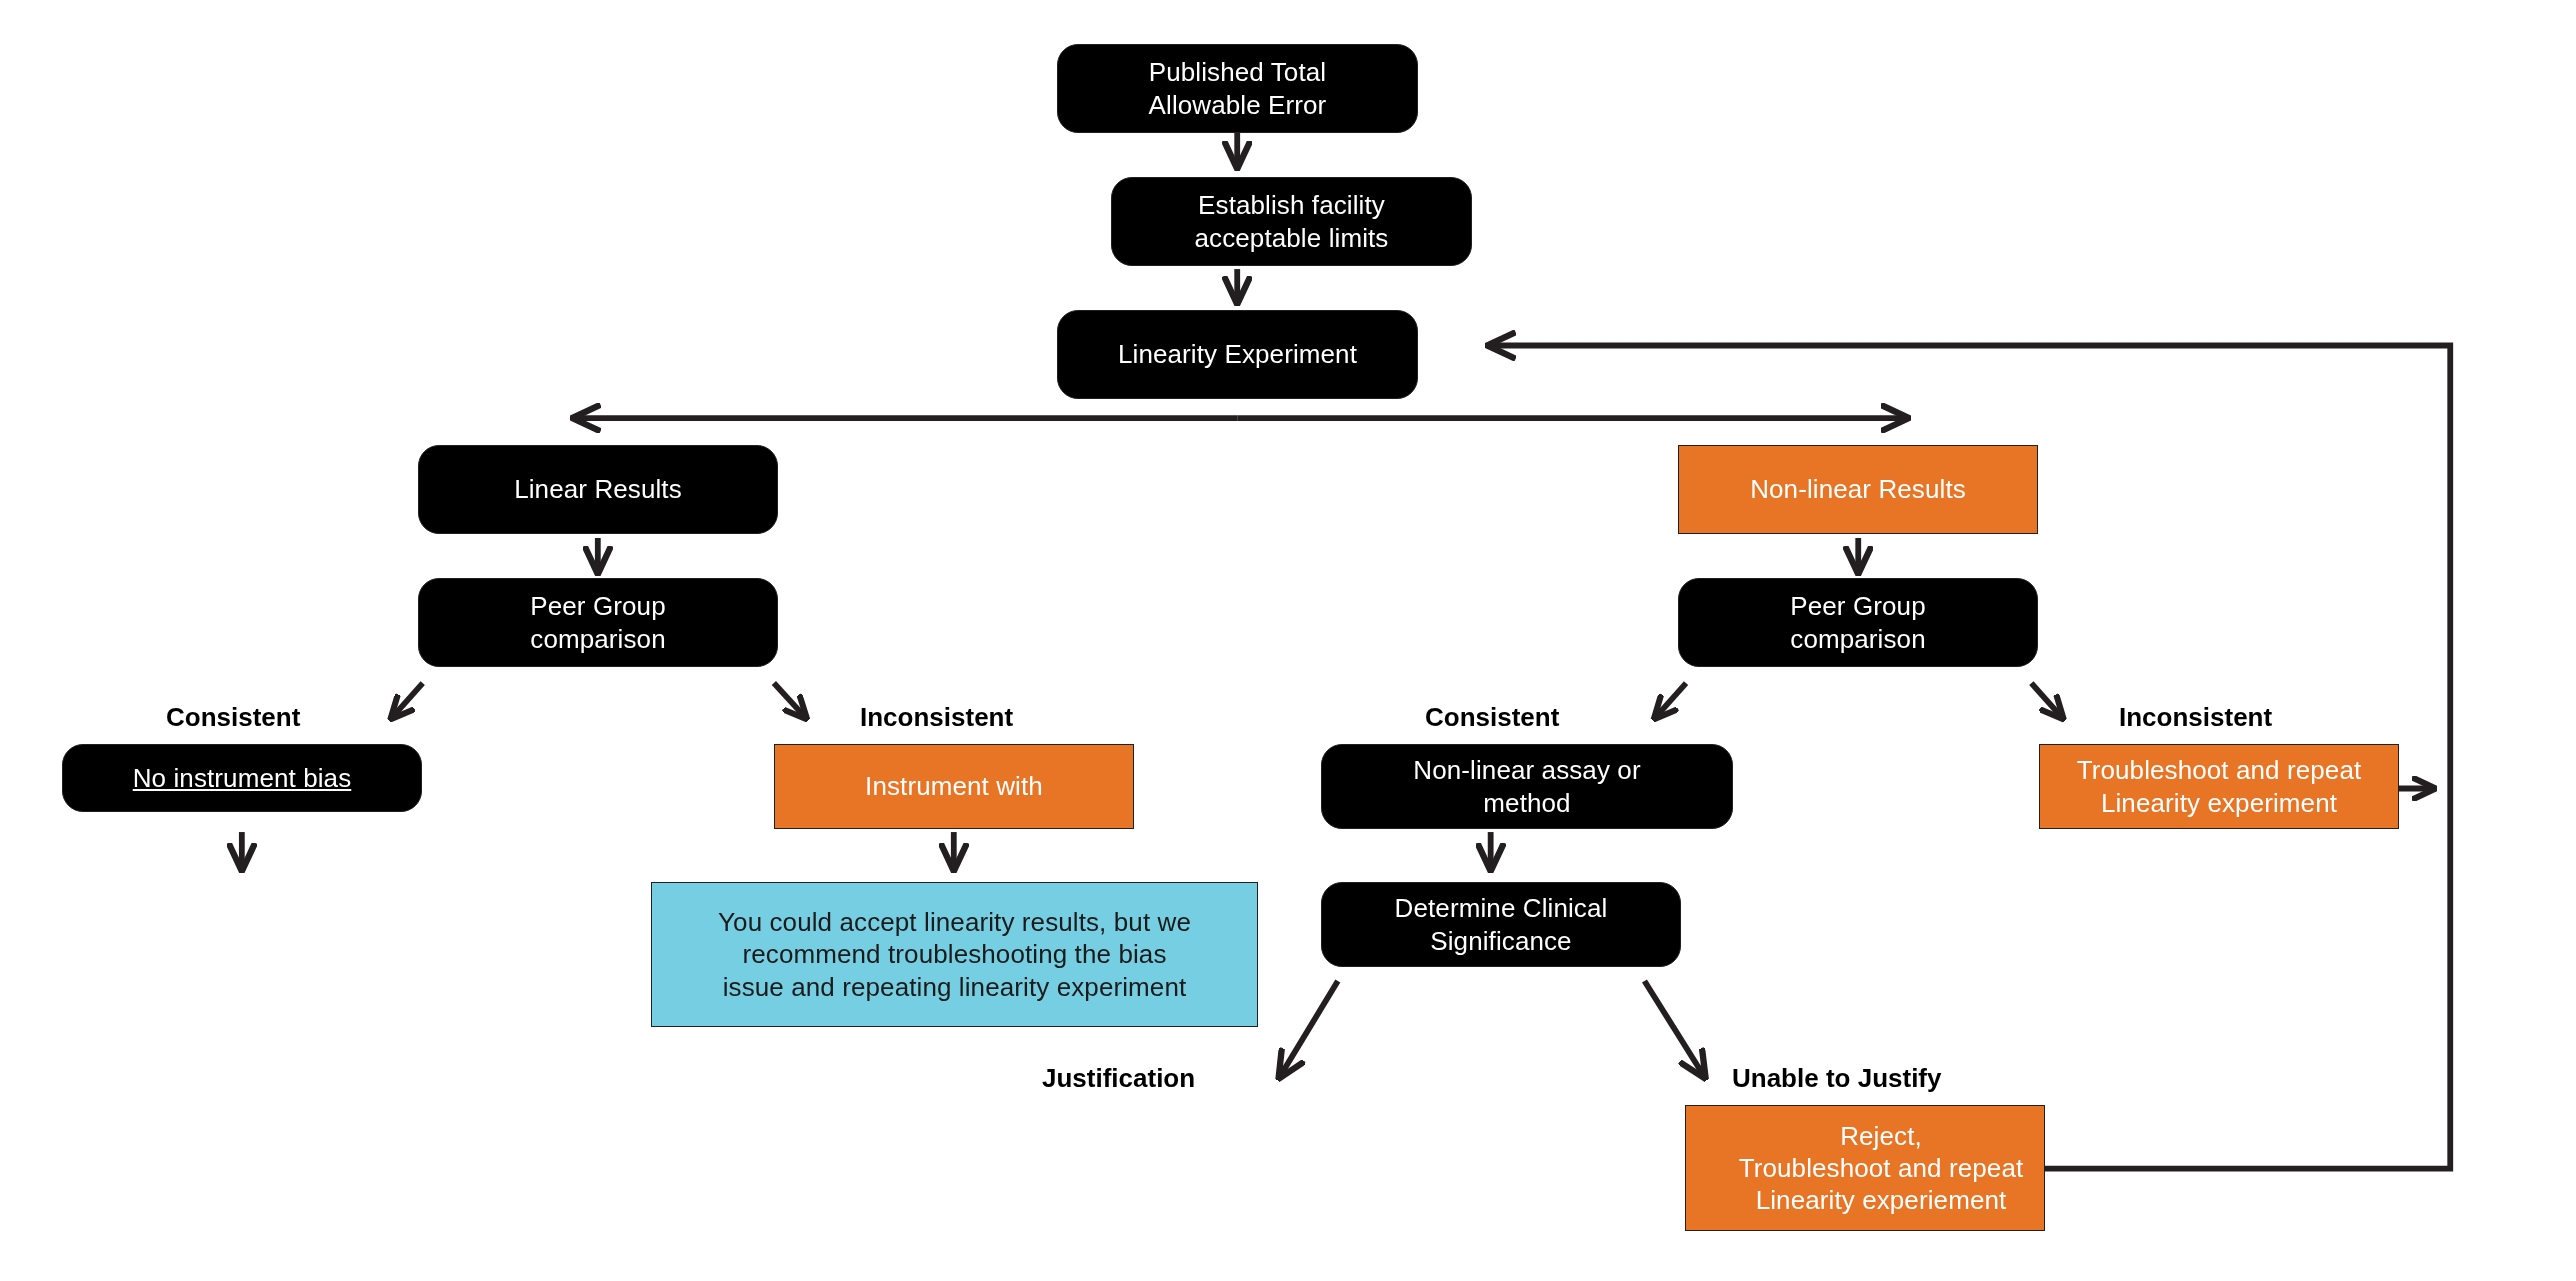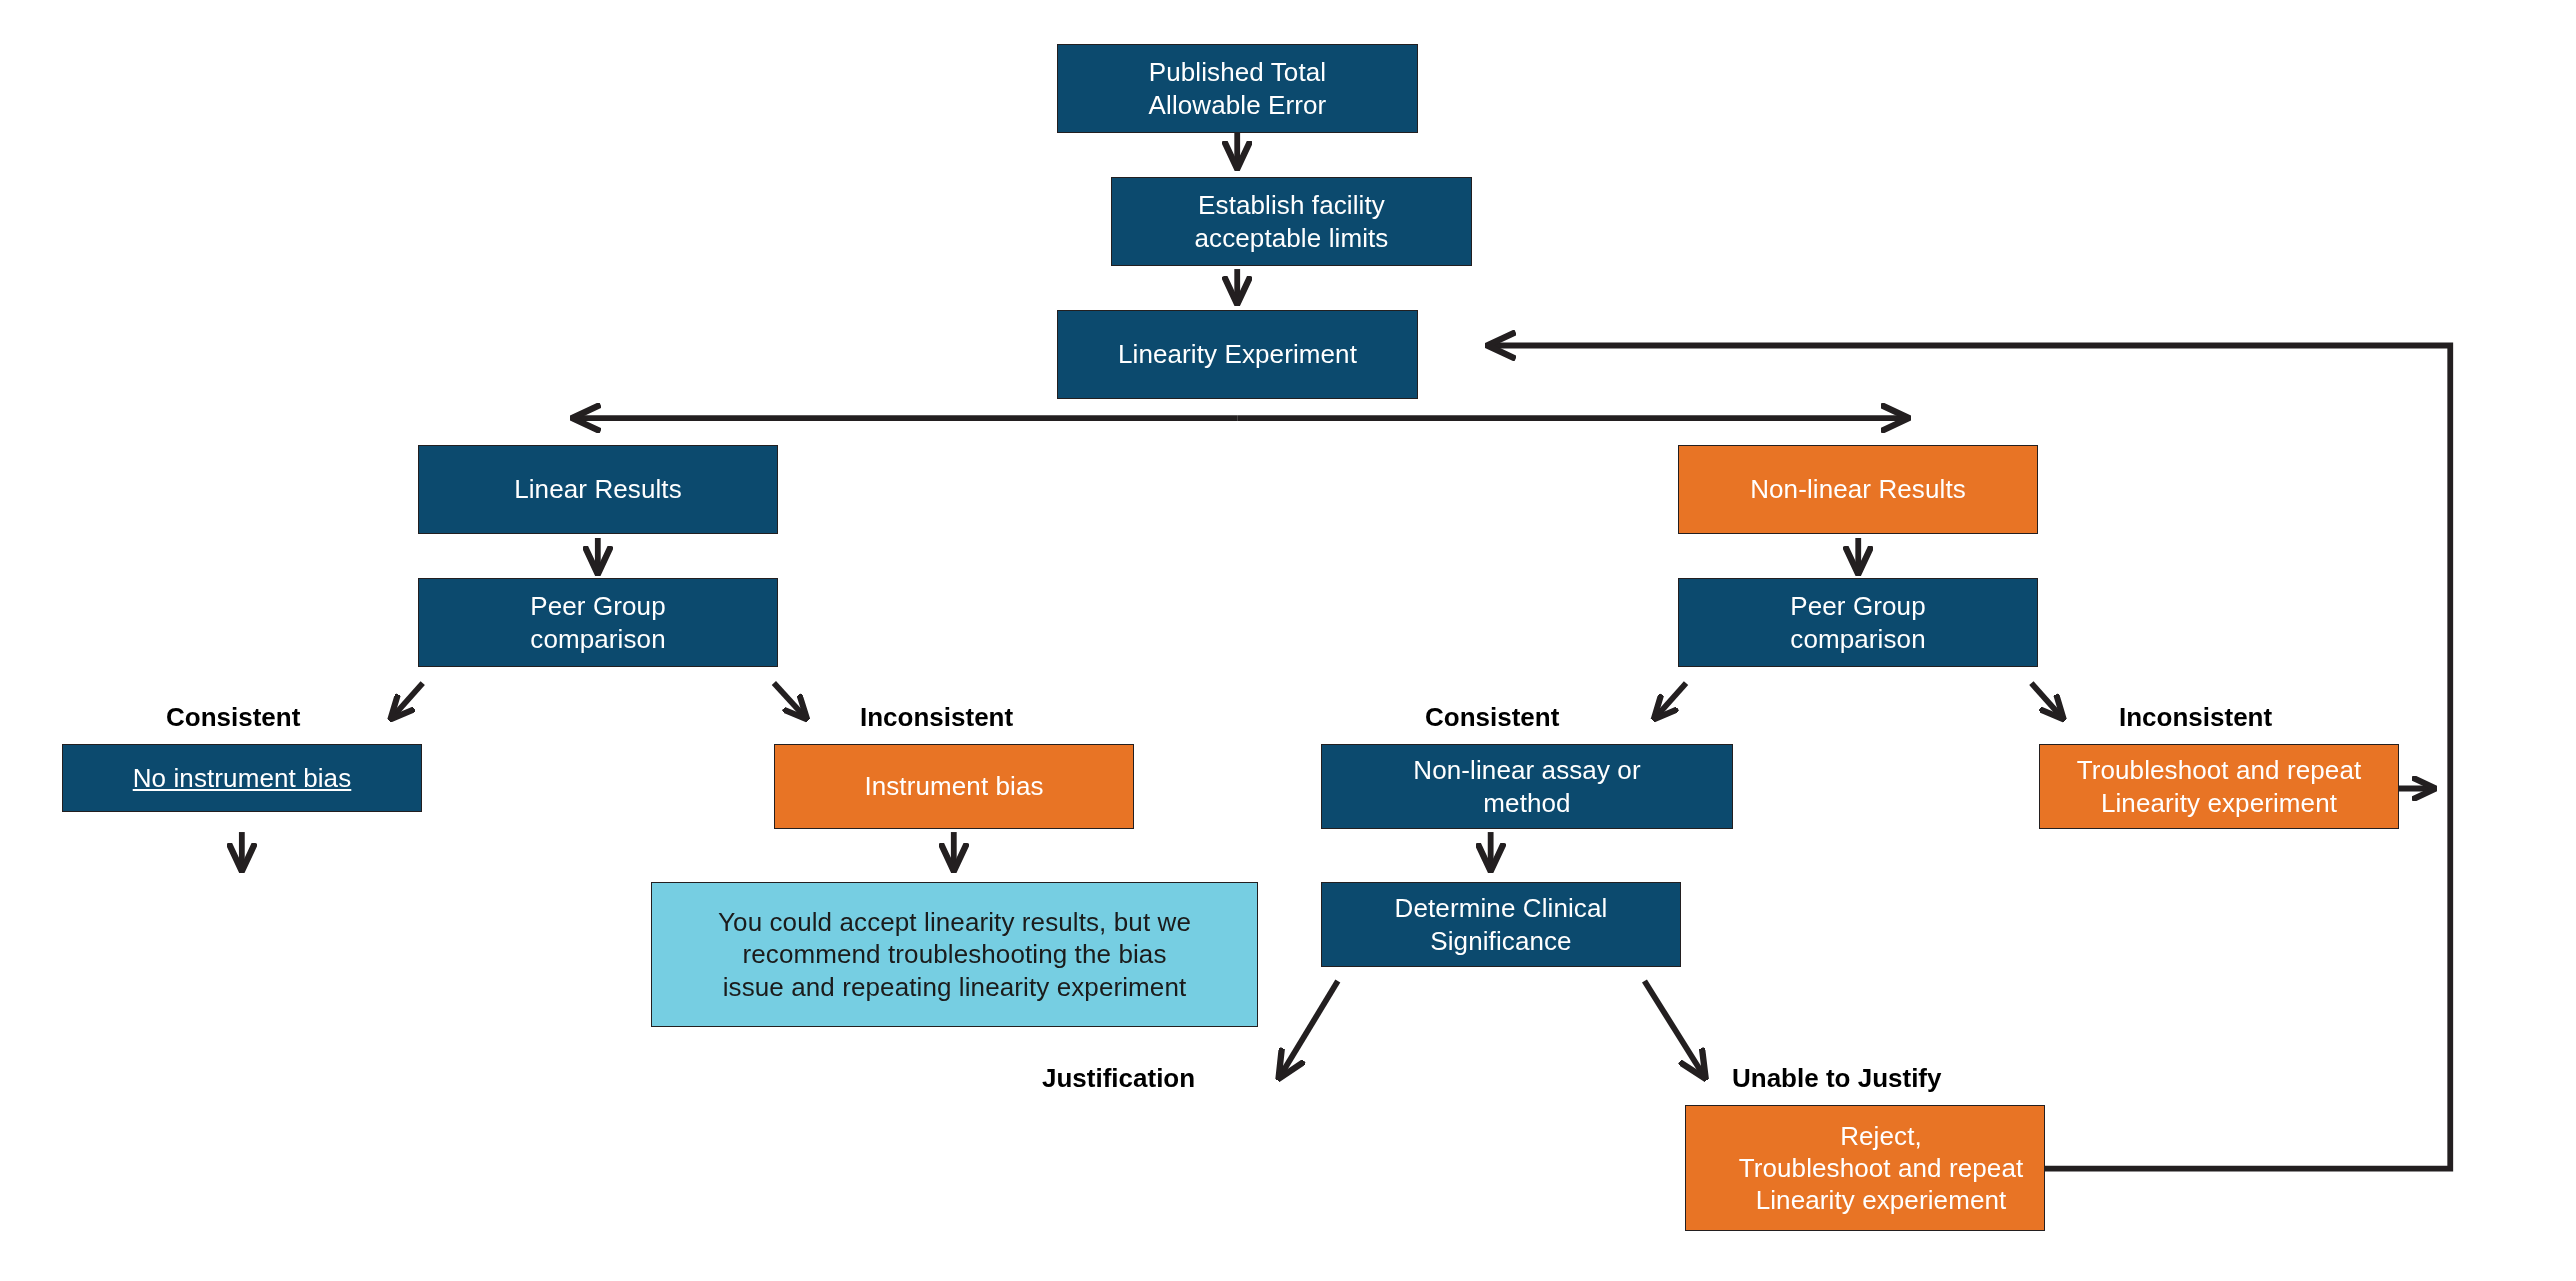--- a/index.html
+++ b/index.html
@@ -23,22 +23,23 @@
     border: 1.9px solid #231f20;
     display: flex;
     align-items: center;
     justify-content: center;
     text-align: center;
     line-height: 1.24;
     white-space: pre-line;
     letter-spacing: 0.1px;
   }
   .node.teal {
-    background: #0c4a6e;
+    background: #000000;
     color: #ffffff;
+    border-radius: 21px;
   }
   .node.orange {
     background: #e87425;
     color: #ffffff;
   }
   .node.lightblue {
     background: #76ceE2;
     color: #1b1b1b;
   }
   .edge-label {
@@ -120,21 +121,21 @@
   <div class="node teal" style="left:1057px; top:310px; width:361px; height:89px; font-size:26px;">Linearity Experiment</div>
 
   <div class="node teal" style="left:418px; top:445px; width:360px; height:89px; font-size:26px;">Linear Results</div>
 
   <div class="node teal" style="left:418px; top:578px; width:360px; height:89px; font-size:26px;">Peer Group
 comparison</div>
 
   <div class="node teal" style="left:62px; top:744px; width:360px; height:68px; font-size:26px;text-decoration:underline;">No instrument bias</div>
 
 
-  <div class="node orange" style="left:774px; top:744px; width:360px; height:85px; font-size:26px;">Instrument bias</div>
+  <div class="node orange" style="left:774px; top:744px; width:360px; height:85px; font-size:26px;">Instrument with</div>
 
   <div class="node lightblue" style="left:651px; top:882px; width:607px; height:145px; font-size:26px;">You could accept linearity results, but we
 recommend troubleshooting the bias
 issue and repeating linearity experiment</div>
 
   <div class="node orange" style="left:1678px; top:445px; width:360px; height:89px; font-size:26px;">Non-linear Results</div>
 
   <div class="node teal" style="left:1678px; top:578px; width:360px; height:89px; font-size:26px;">Peer Group
 comparison</div>
 

